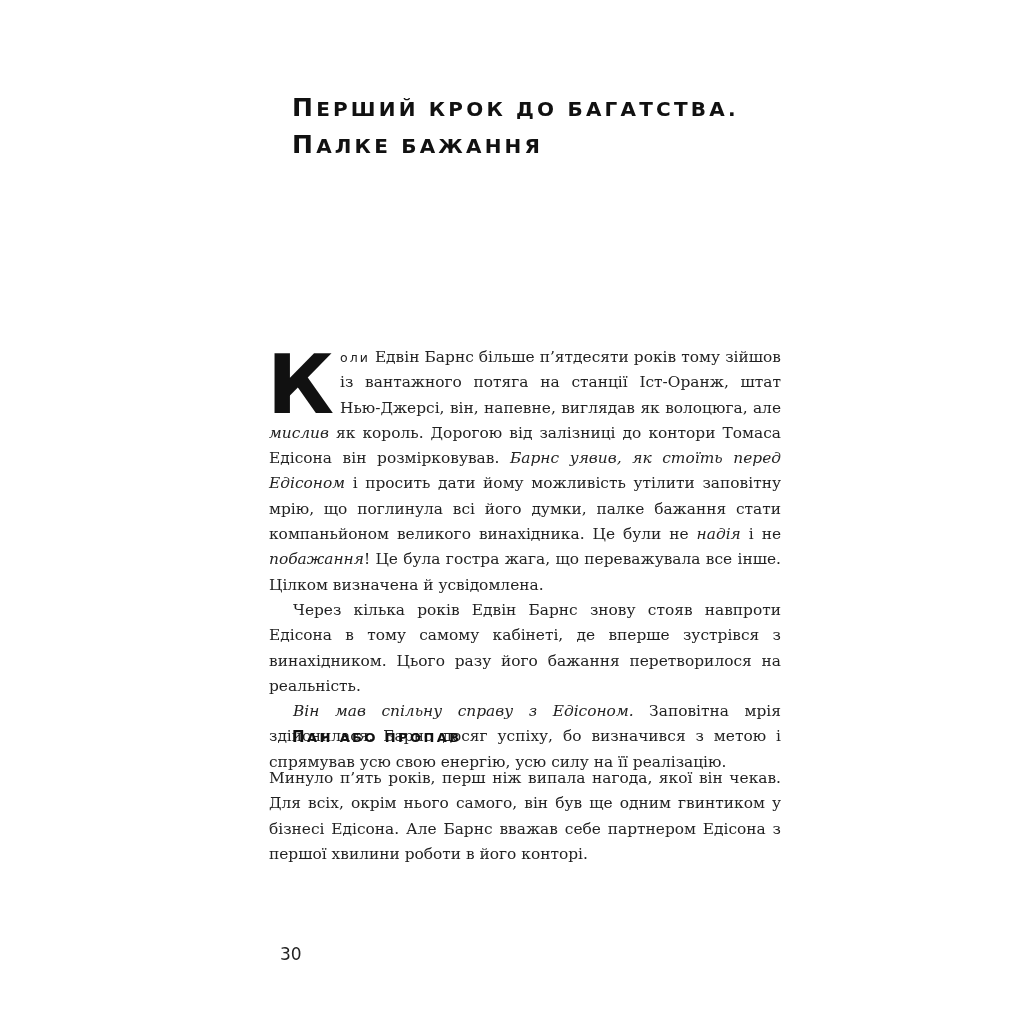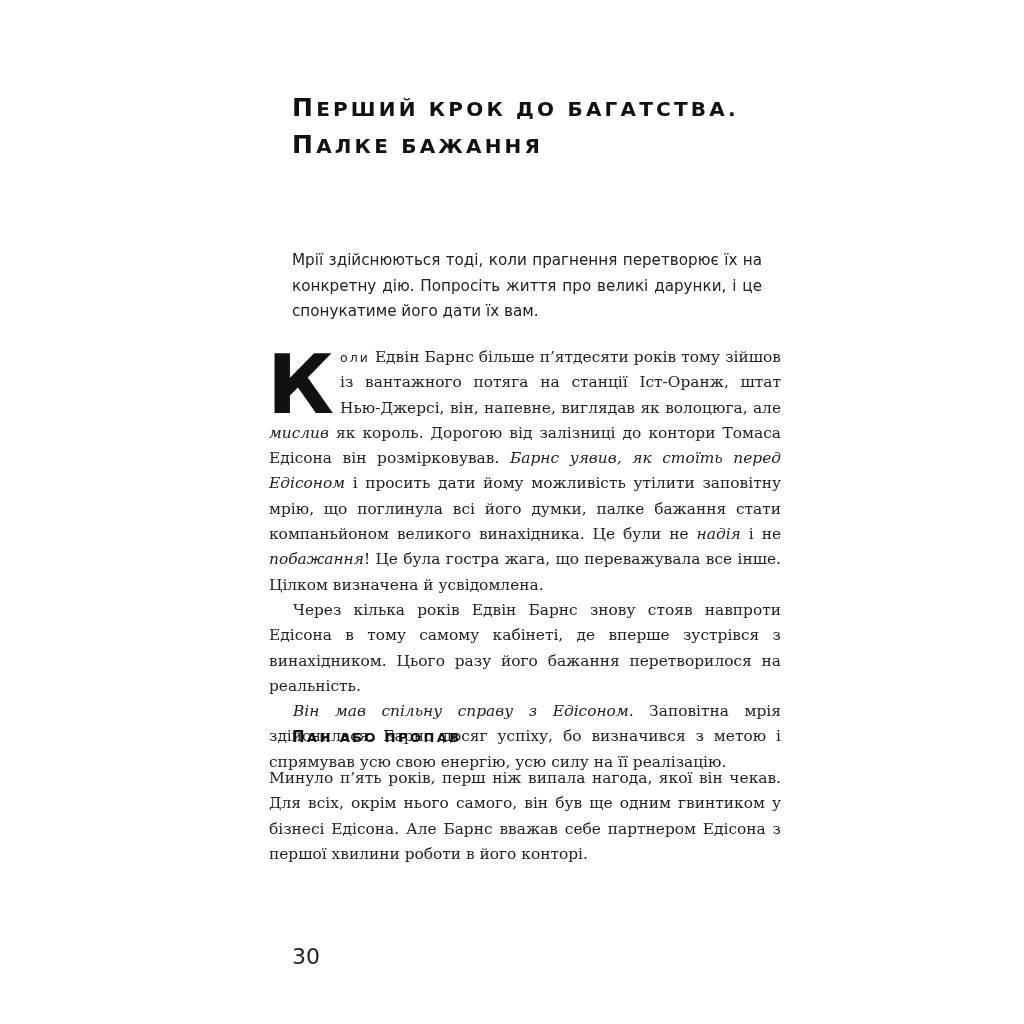--- a/index.html
+++ b/index.html
@@ -31,36 +31,35 @@
       font-size: 82px; line-height: 62px; height: 62px; margin: 9px 6px 0 -2px; color: #111;
     }
     .lead-sc { font-family: "DejaVu Sans", sans-serif; font-weight: normal; font-size: 12.5px; letter-spacing: 2px; }
     .section-heading {
       position: absolute; left: 292px; top: 728px;
       font-family: "DejaVu Sans", sans-serif; font-weight: bold;
       font-size: 15px; letter-spacing: 2.4px; color: #111;
     }
     .section-heading .sc { font-size: 13px; }
     .page-number {
-      position: absolute; left: 292px; top: 944px;
-      font-family: "DejaVu Sans", sans-serif; font-size: 22px; color: #222;
+      position: absolute; left: 280px; top: 944px;
+      font-family: "DejaVu Sans", sans-serif; font-size: 17px; color: #222;
     }
     em { font-style: italic; }
   </style>
 </head>
 <body>
 
 <div class="page">
 
   <div class="chapter-title">
     <div><span>П</span><span class="sc">ЕРШИЙ КРОК ДО БАГАТСТВА.</span></div>
     <div><span>П</span><span class="sc">АЛКЕ БАЖАННЯ</span></div>
   </div>
 
-  <div class="epigraph">Мрії здійснюються тоді, коли прагнення перетворює їх на конкретну дію. Попросіть життя про великі дарунки, і це спонукатиме його дати їх вам.</div>
 
   <div class="block body-text" style="top:345px;">
     <p><span class="dropcap">К</span><span class="lead-sc">оли</span><span> Едвін Барнс більше п’ятдесяти років тому зійшов із вантажного потяга на станції Іст-Оранж, штат Нью-Джерсі, він, напевне, виглядав як волоцюга, але </span><em>мислив</em><span> як король. Дорогою від залізниці до контори Томаса Едісона він розмірковував. </span><em>Барнс уявив, як стоїть перед Едісоном</em><span> і просить дати йому можливість утілити заповітну мрію, що поглинула всі його думки, палке бажання стати компаньйоном великого винахідника. Це були не </span><em>надія</em><span> і не </span><em>побажання</em><span>! Це була гостра жага, що переважувала все інше. Цілком визначена й усвідомлена.</span></p>
     <p class="indent">Через кілька років Едвін Барнс знову стояв навпроти Едісона в тому самому кабінеті, де вперше зустрівся з винахідником. Цього разу його бажання перетворилося на реальність.</p>
     <p class="indent"><em>Він мав спільну справу з Едісоном.</em><span> Заповітна мрія здійснилася. Барнс досяг успіху, бо визначився з метою і спрямував усю свою енергію, усю силу на її реалізацію.</span></p>
   </div>
 
   <div class="section-heading"><span>П</span><span class="sc">АН АБО ПРОПАВ</span></div>
 
   <div class="block body-text" style="top:766px;">

